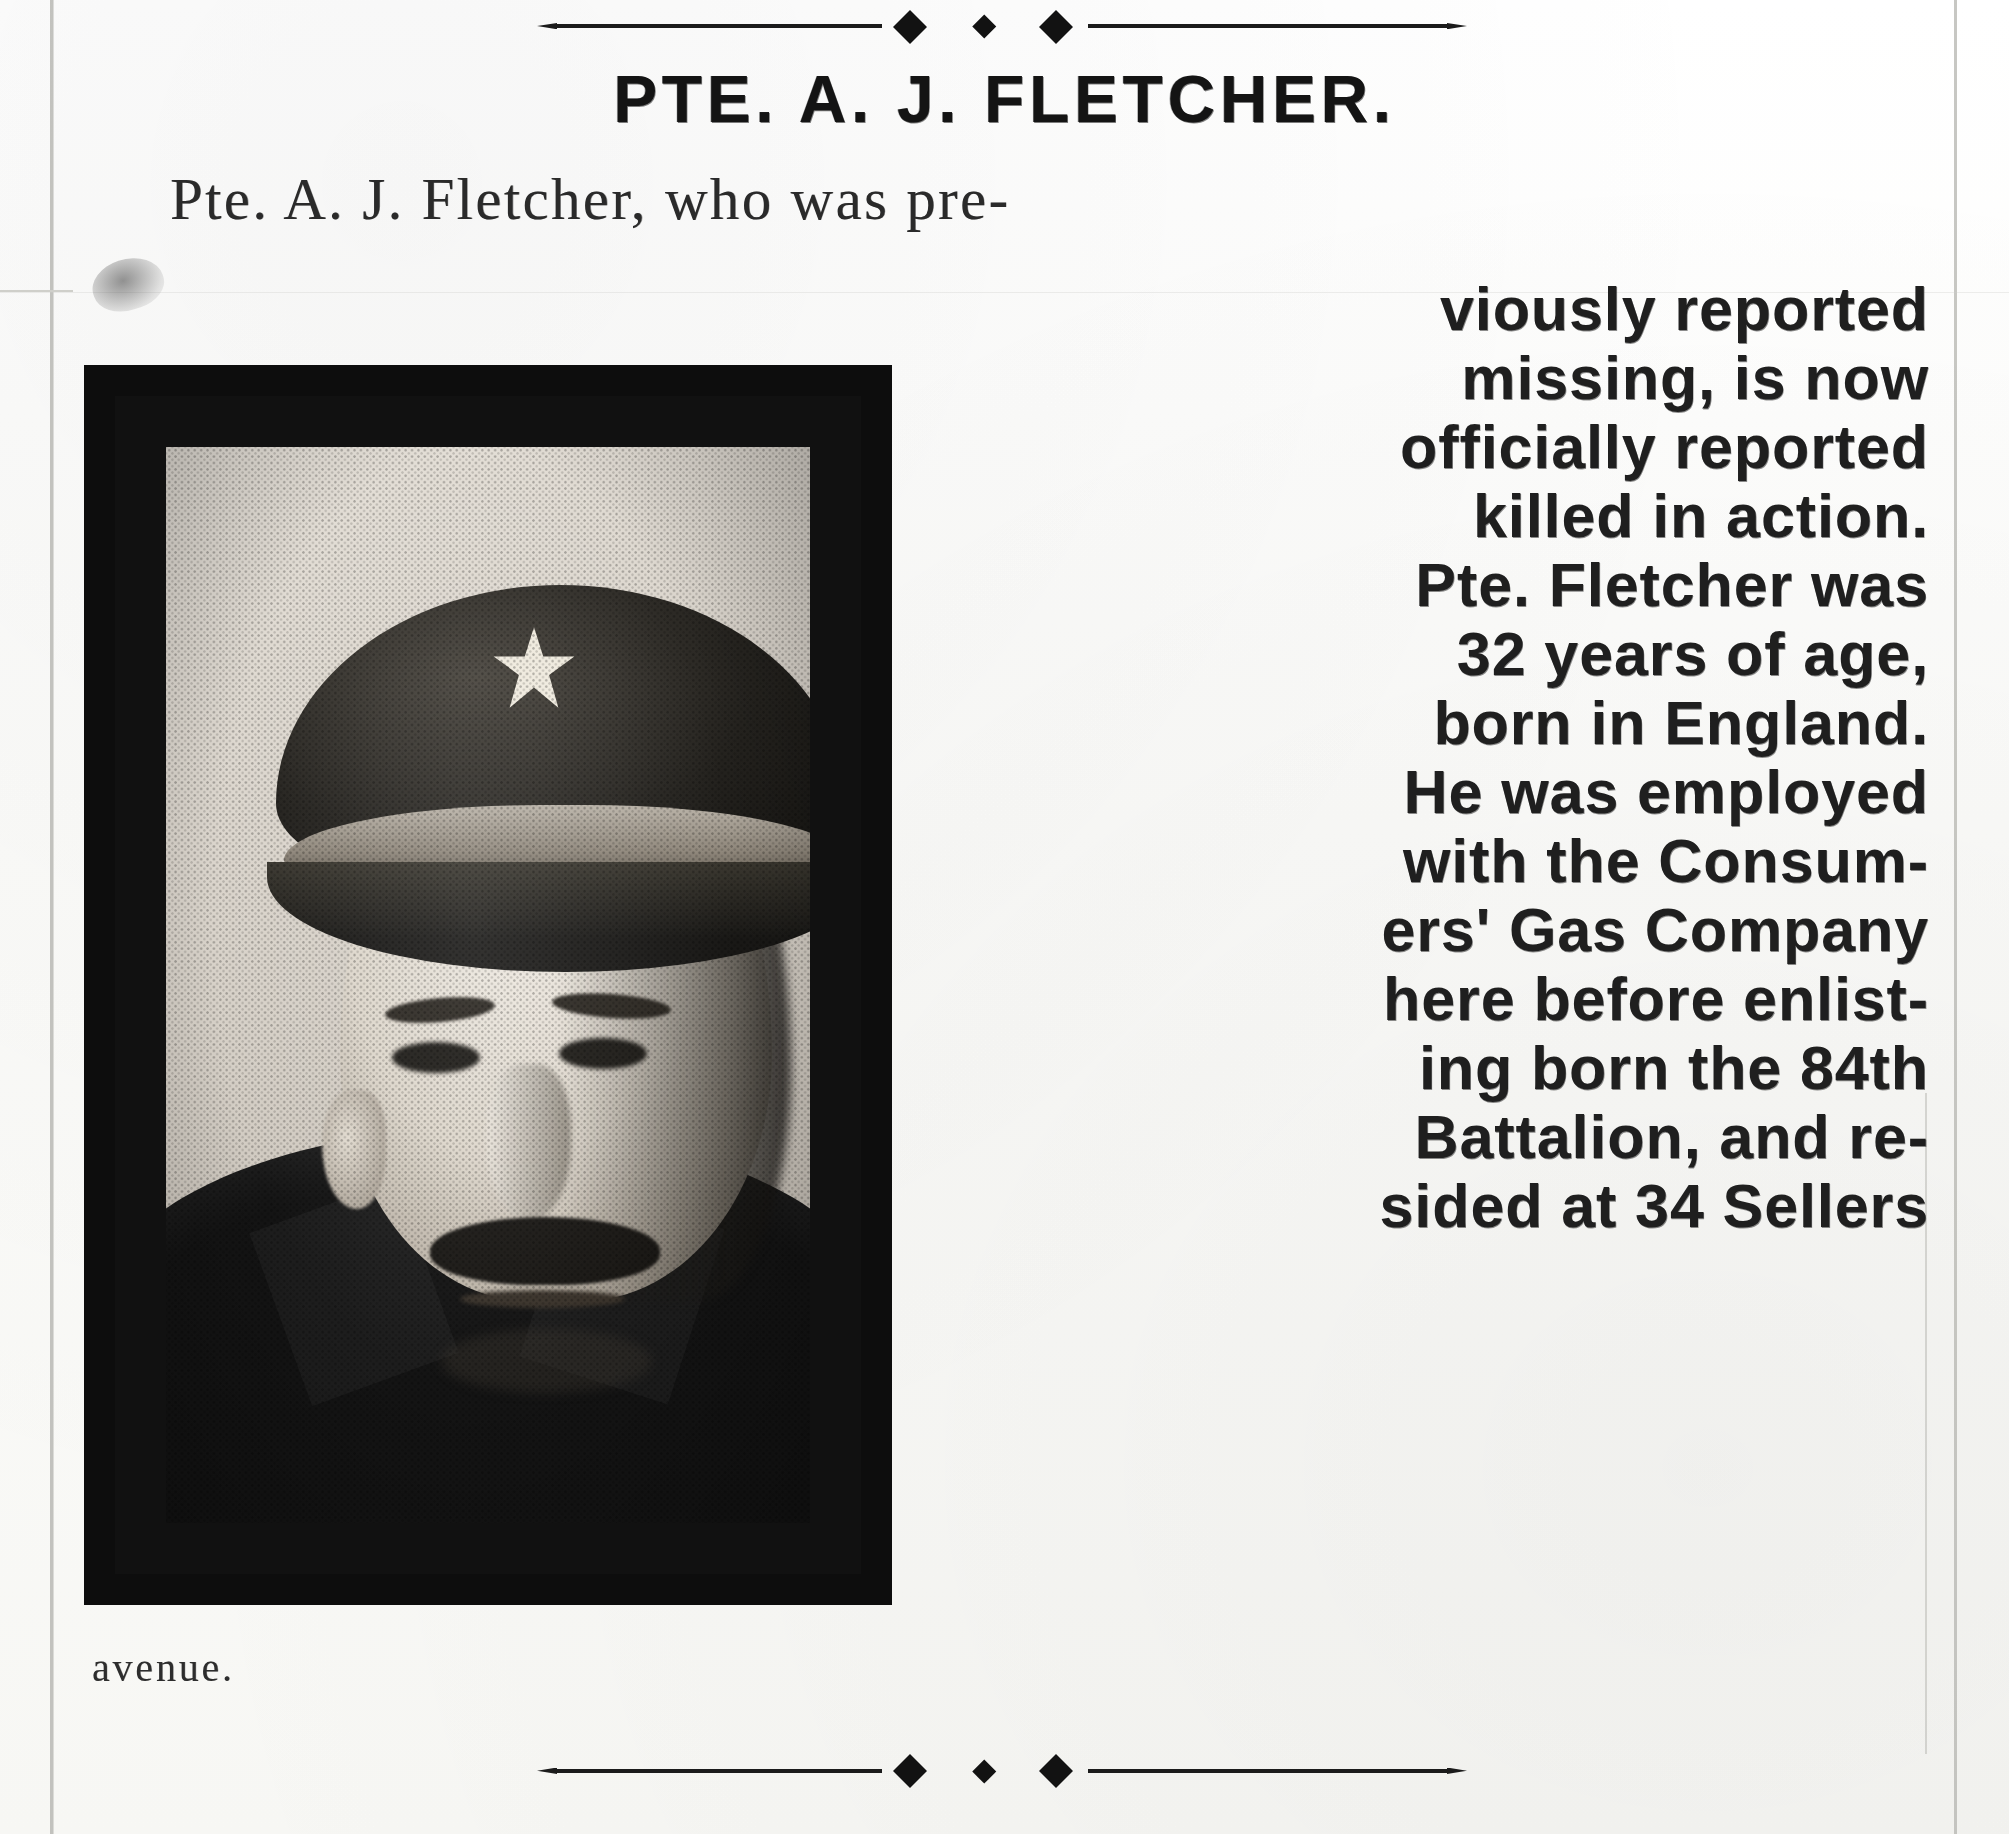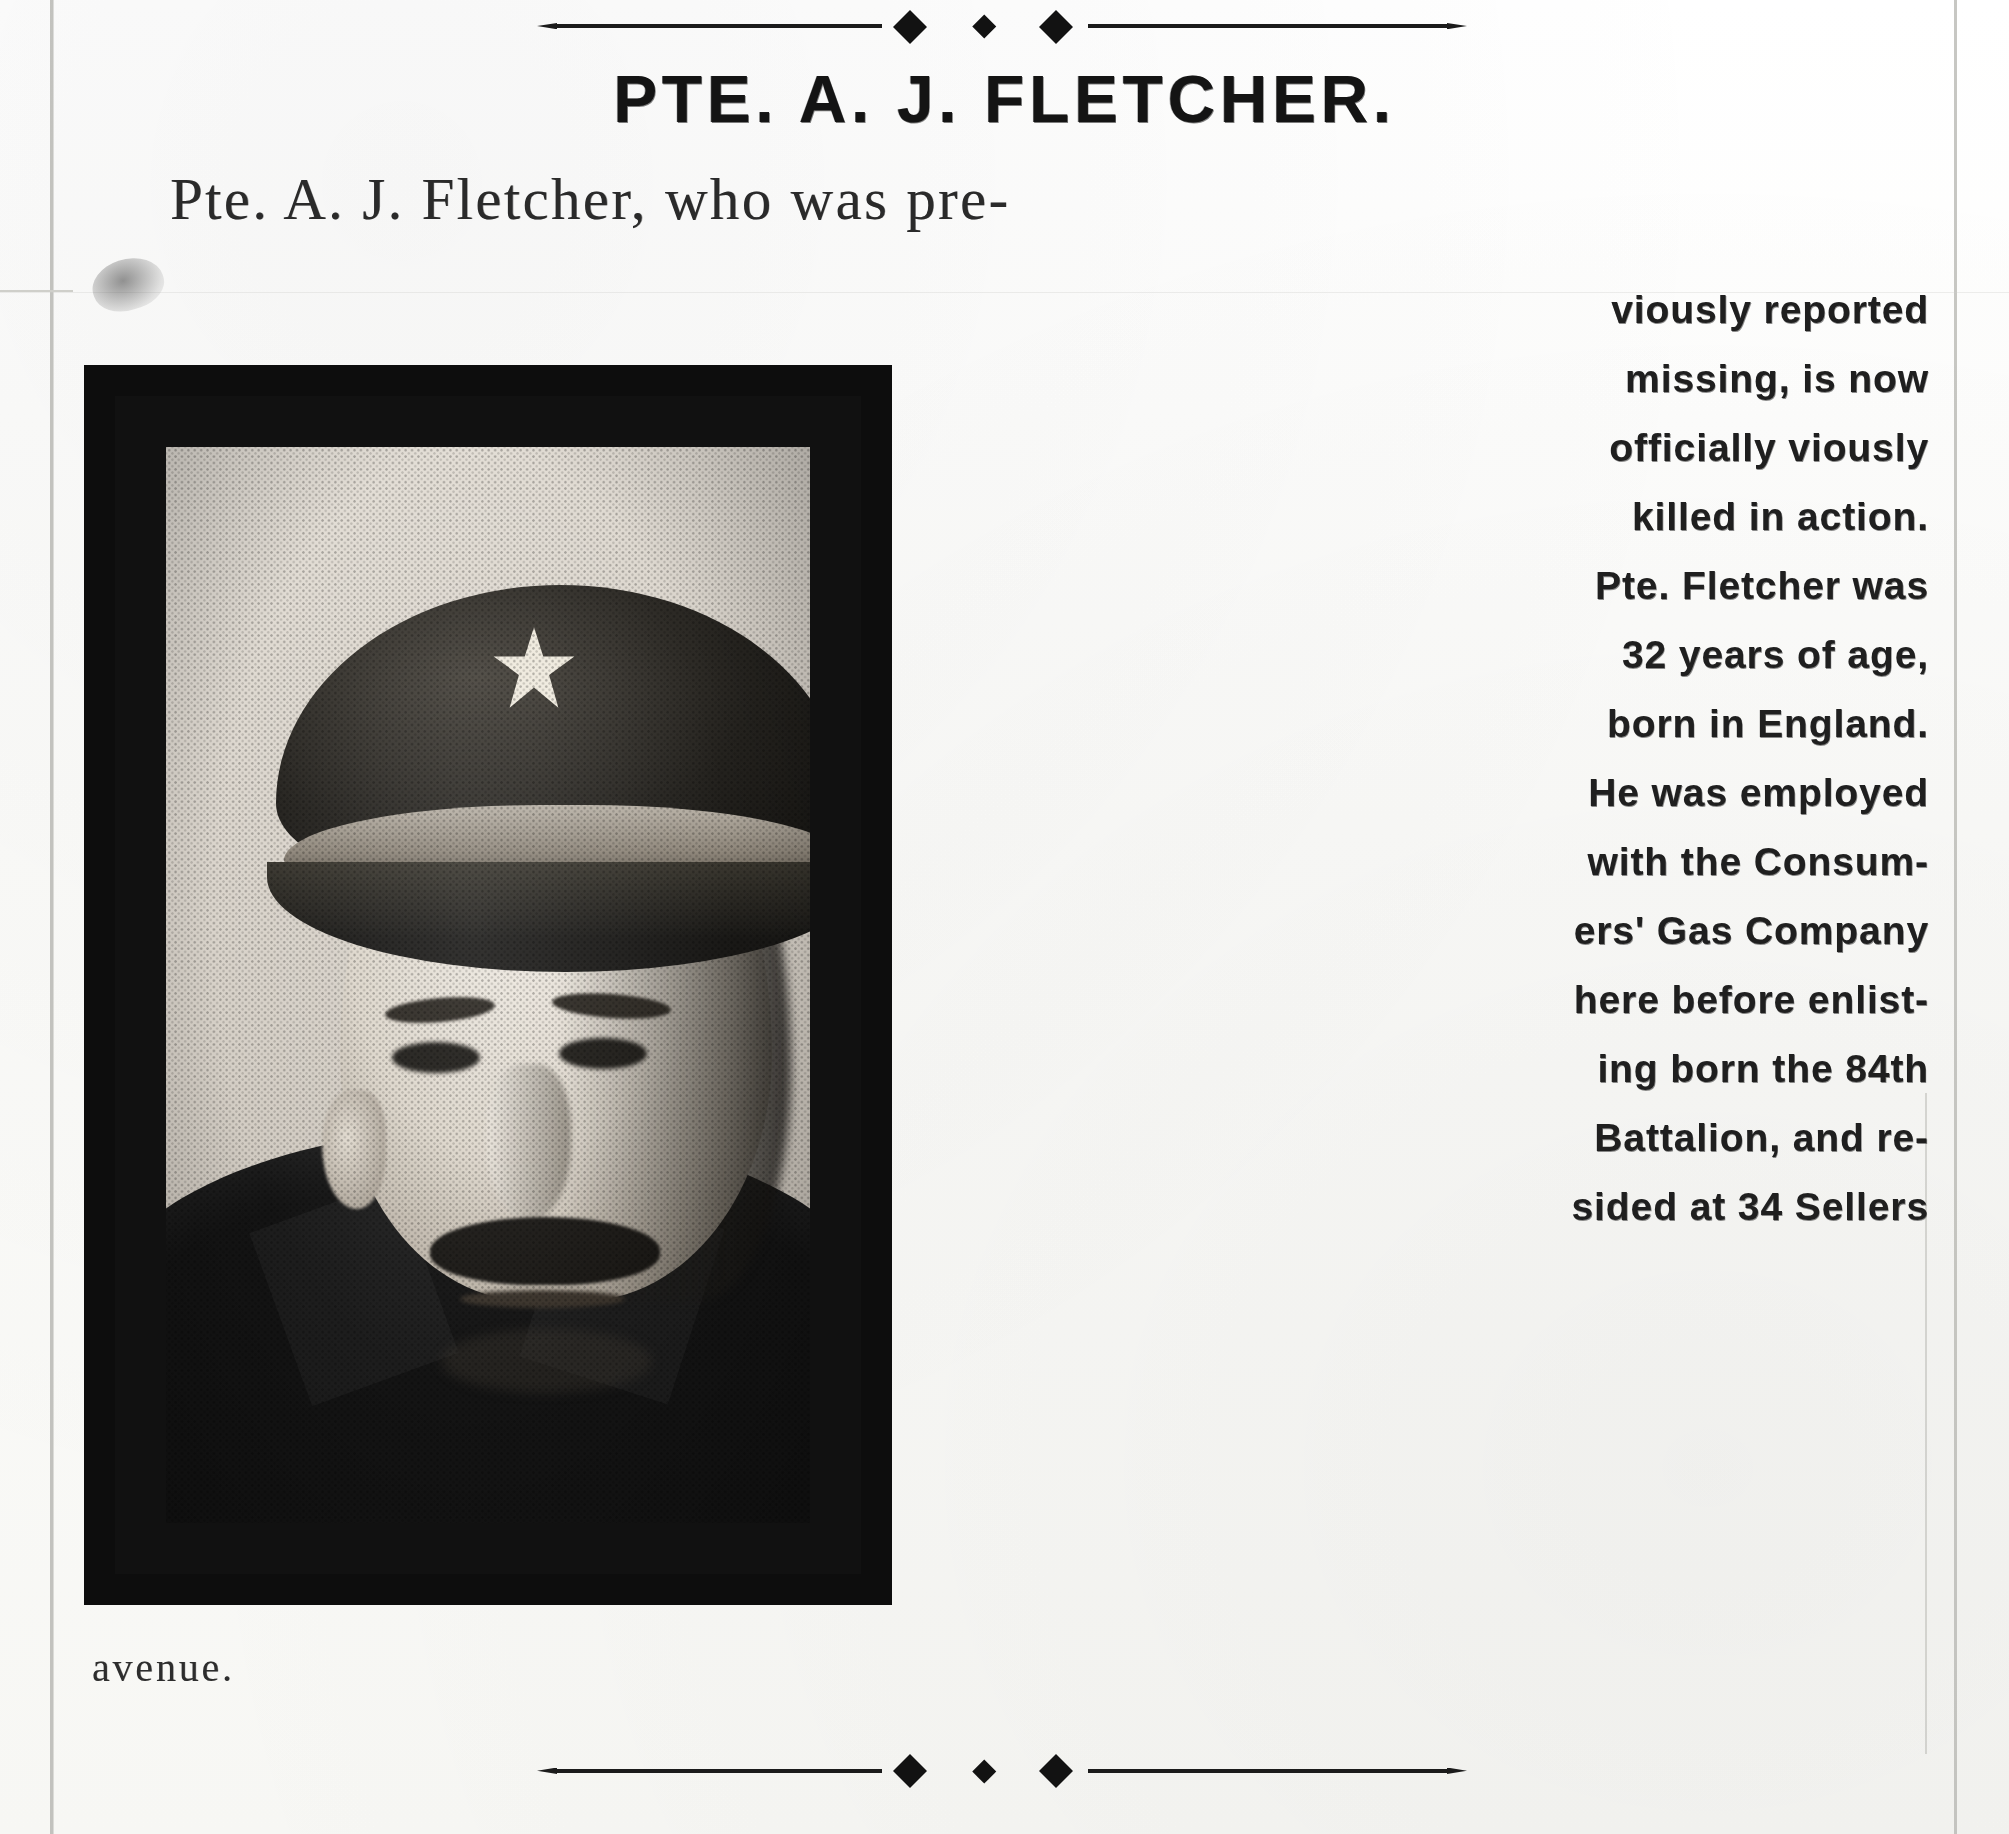--- a/index.html
+++ b/index.html
@@ -121,21 +121,21 @@
     text-shadow: 0.6px 0.4px 0 rgba(40,40,40,.4);
   }
 
   .col-right {
     position: absolute;
     top: 275px;
     left: 1047px;
     width: 882px;
     font-family: "Liberation Sans", sans-serif;
     font-weight: 700;
-    font-size: 39px;
+    font-size: 61px;
     line-height: 69px;
     color: #1f1f1f;
     text-align: right;
     letter-spacing: 0.9px;
   }
   .col-right .ln {
     display: block;
     white-space: nowrap;
     text-shadow: 0.6px 0.5px 0 rgba(25,25,25,.5);
   }
@@ -376,21 +376,21 @@
         <div class="cap-peak"></div>
         <div class="vign"></div>
         <div class="halftone"></div>
       </div>
     </div>
   </div>
 
   <div class="col-right">
     <span class="ln">viously reported</span>
     <span class="ln">missing, is now</span>
-    <span class="ln">officially viously</span>
+    <span class="ln">officially reported</span>
     <span class="ln">killed in action.</span>
     <span class="ln">Pte. Fletcher was</span>
     <span class="ln">32 years of age,</span>
     <span class="ln">born in England.</span>
     <span class="ln">He was employed</span>
     <span class="ln">with the Consum-</span>
     <span class="ln">ers' Gas Company</span>
     <span class="ln">here before enlist-</span>
     <span class="ln">ing born the 84th</span>
     <span class="ln">Battalion, and re-</span>

